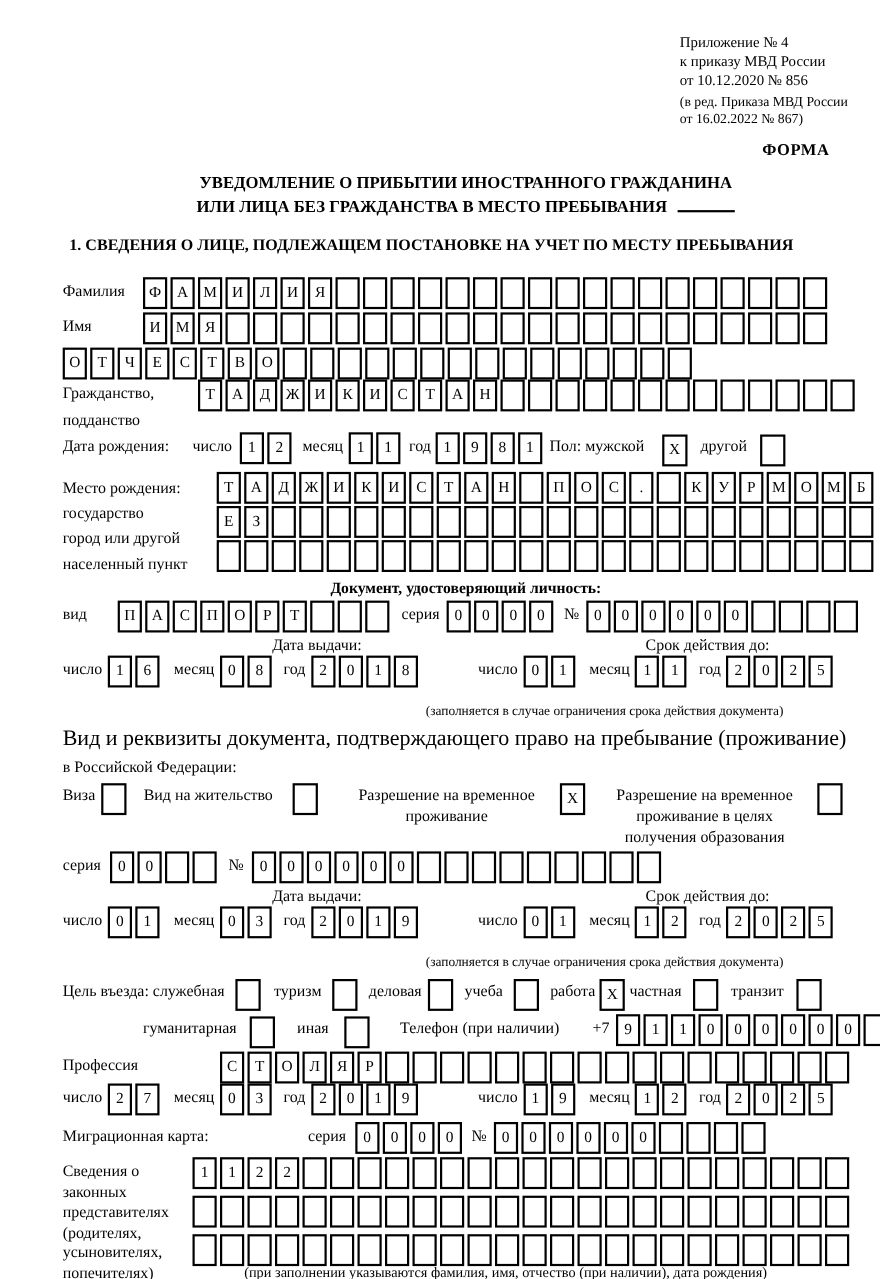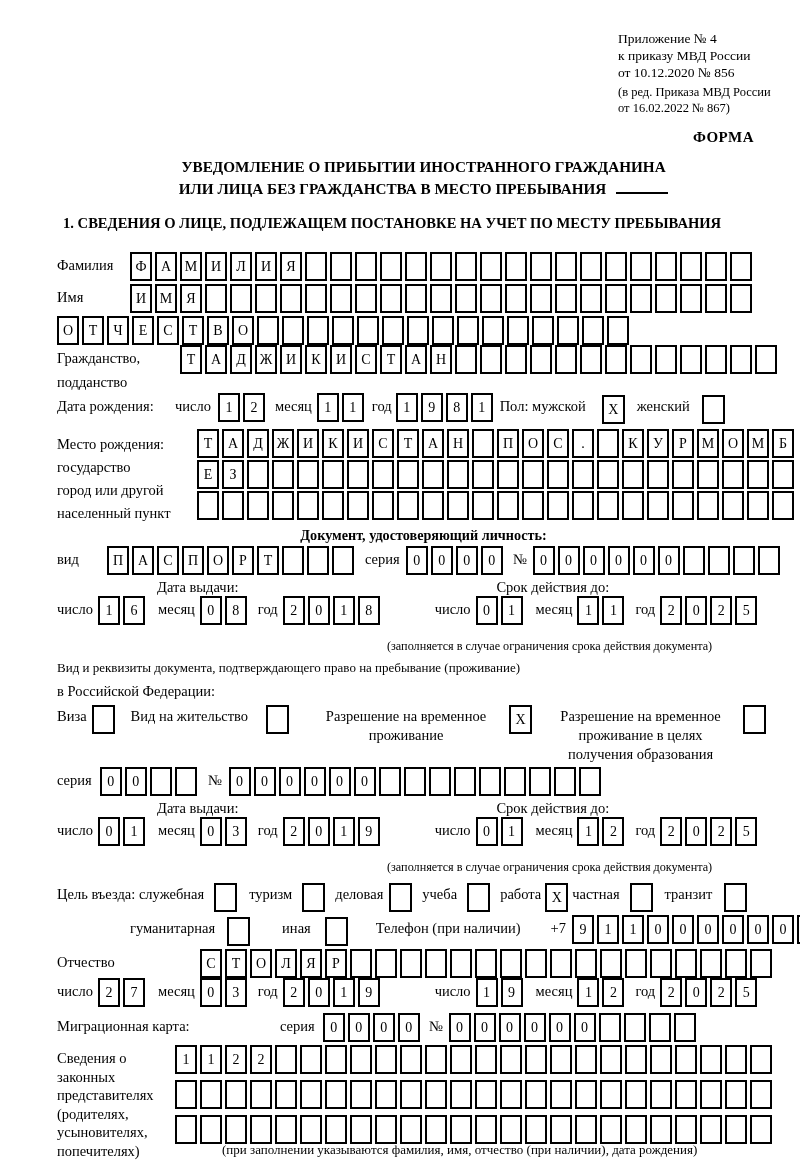--- a/index.html
+++ b/index.html
@@ -28,21 +28,21 @@
   }
   .checkbox {
     width:19px; height:25px; border:2px solid #000; display:inline-block;
     text-align:center; font-size:14px; line-height:25px; flex:none; margin-top:2px;
   }
   .w73{width:73px} .w150{width:150px} .w123{width:123px} .w140{width:140px}
   .w50{width:50px} .w143{width:143px} .w118{width:118px} .w223{width:223px}
 
   .dg { display:flex; align-items:flex-start; }
   .dg .lbl { padding-top:5px; margin-right:5px; }
-  .dlabels { display:flex; font-size:14.5px; }
+  .dlabels { display:flex; font-size:14.5px;justify-content:center; }
   .note { font-size:12.2px; margin-left:330px; margin-top:14px; }
 
   .center-b { text-align:center; font-weight:bold; font-size:14.2px; }
   .perm-text { font-size:14.5px; line-height:1.28; text-align:center; flex:none; }
   .stack { display:flex; flex-direction:column; }
   .mini-gap { height:2px; }
   .rep-note { font-size:13px; margin-left:165px; margin-top:-18px; }
 </style>
 </head>
 <body>
@@ -203,21 +203,21 @@
       </span>
     <span class="lbl" style="margin-left:5px;margin-right:4px">год</span>
     <span class="cells">
         <span class="cell">1</span>
         <span class="cell">9</span>
         <span class="cell">8</span>
         <span class="cell">1</span>
       </span>
     <span class="lbl" style="margin-left:4px;margin-right:16px">Пол: мужской</span>
     <span class="checkbox">X</span>
-    <span class="lbl" style="margin-left:12px;margin-right:12px">женский</span>
+    <span class="lbl" style="margin-left:12px;margin-right:12px">другой</span>
     <span class="checkbox"></span>
   </div>
 
   <div class="row" style="margin-top:5px">
     <div class="lbl w140" style="line-height:23px;padding-top:4px">
       <div>Место рождения:</div>
       <div>государство</div>
       <div>город или другой</div>
       <div>населенный пункт</div>
     </div>
@@ -382,21 +382,21 @@
       <span class="cells">
           <span class="cell">2</span>
           <span class="cell">0</span>
           <span class="cell">2</span>
           <span class="cell">5</span>
         </span>
     </div>
   </div>
   <div class="note">(заполняется в случае ограничения срока действия документа)</div>
 
-  <div style="font-size:13px;margin-top:6px">Вид и реквизиты документа, подтверждающего право на пребывание (проживание)</div>
+  <div style="font-size:20px;margin-top:6px">Вид и реквизиты документа, подтверждающего право на пребывание (проживание)</div>
   <div style="font-size:14.5px;margin-top:7px">в Российской Федерации:</div>
 
   <div class="row" style="margin-top:3px">
     <span class="lbl">Виза</span>
     <span class="checkbox" style="margin-left:5px"></span>
     <span class="lbl" style="margin-left:16px">Вид на жительство</span>
     <span class="checkbox" style="margin-left:18px"></span>
     <div class="perm-text" style="width:190px;margin-left:22px;padding-top:4px">Разрешение на временное проживание</div>
     <span class="checkbox" style="margin-left:8px">X</span>
     <div class="perm-text" style="width:185px;margin-left:16px;padding-top:4px">Разрешение на временное проживание в целях получения образования</div>
@@ -490,40 +490,40 @@
     <span class="checkbox" style="margin-left:4px">X</span>
     <span class="lbl" style="margin-left:4px">частная</span>
     <span class="checkbox" style="margin-left:10px"></span>
     <span class="lbl" style="margin-left:12px">транзит</span>
     <span class="checkbox" style="margin-left:12px"></span>
   </div>
 
   <div class="row" style="margin-top:3px">
     <span class="lbl" style="margin-left:73px">гуманитарная</span>
     <span class="checkbox" style="margin-left:12px"></span>
-    <span class="lbl" style="margin-left:32px">иная</span>
+    <span class="lbl" style="margin-left:20px">иная</span>
     <span class="checkbox" style="margin-left:14px"></span>
     <span class="lbl" style="margin-left:28px">Телефон (при наличии)</span>
     <span class="lbl" style="margin-left:30px;margin-right:6px">+7</span>
     <span class="cells">
         <span class="cell">9</span>
         <span class="cell">1</span>
         <span class="cell">1</span>
         <span class="cell">0</span>
         <span class="cell">0</span>
         <span class="cell">0</span>
         <span class="cell">0</span>
         <span class="cell">0</span>
         <span class="cell">0</span>
         <span class="cell"></span>
       </span>
   </div>
 
   <div class="row" style="margin-top:3px">
-    <div class="lbl w143">Отчество</div>
+    <div class="lbl w143">Профессия</div>
     <div class="cells">
         <span class="cell">С</span>
         <span class="cell">Т</span>
         <span class="cell">О</span>
         <span class="cell">Л</span>
         <span class="cell">Я</span>
         <span class="cell">Р</span>
         <span class="cell"></span>
         <span class="cell"></span>
         <span class="cell"></span>

